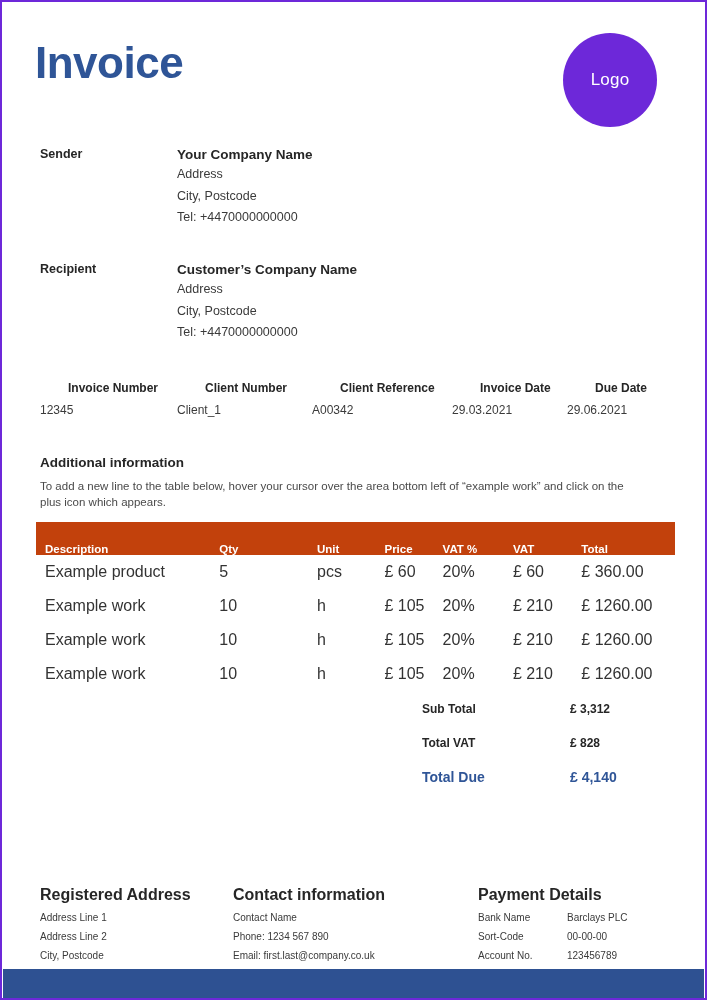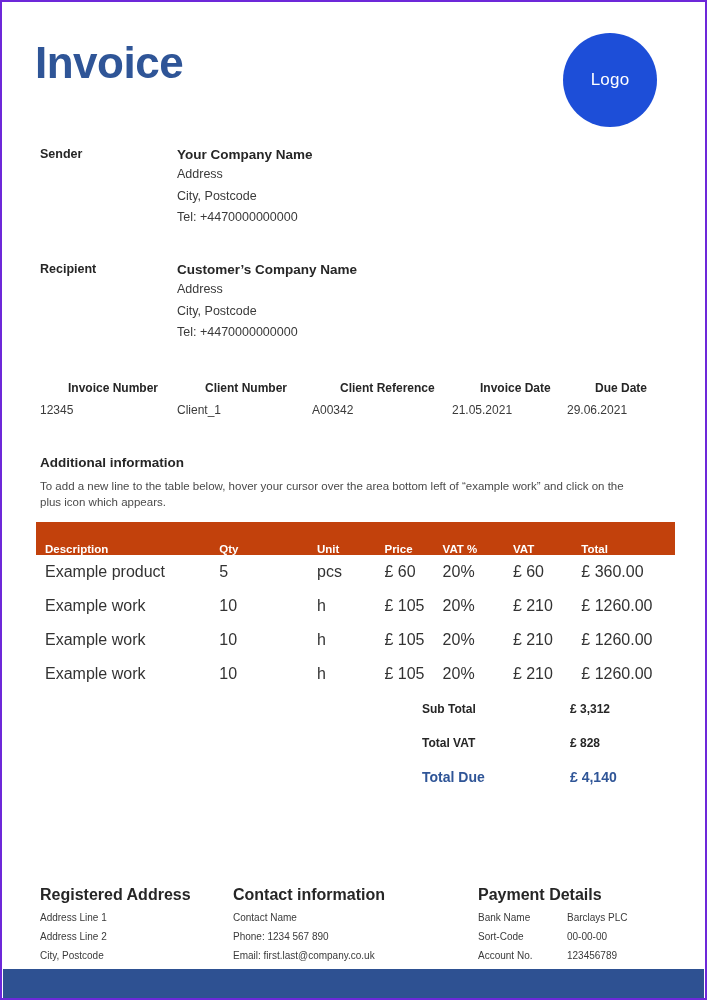--- a/index.html
+++ b/index.html
@@ -32,21 +32,21 @@
     letter-spacing: -0.5px;
     line-height: 1;
   }
   .logo-circle {
     position: absolute;
     left: 561px;
     top: 31px;
     width: 94px;
     height: 94px;
     border-radius: 50%;
-    background: #1d4ed8;
+    background: #6d28d9;
     display: flex;
     align-items: center;
     justify-content: center;
   }
   .logo-circle-text {
     color: #ffffff;
     font-size: 17px;
     letter-spacing: 0.2px;
   }
 
@@ -271,21 +271,21 @@
     <div class="meta-cell" style="left:137px;">
       <div class="meta-label">Client Number</div>
       <div class="meta-value">Client_1</div>
     </div>
     <div class="meta-cell" style="left:272px;">
       <div class="meta-label">Client Reference</div>
       <div class="meta-value">A00342</div>
     </div>
     <div class="meta-cell" style="left:412px;">
       <div class="meta-label">Invoice Date</div>
-      <div class="meta-value">21.05.2021</div>
+      <div class="meta-value">29.03.2021</div>
     </div>
     <div class="meta-cell" style="left:527px;">
       <div class="meta-label">Due Date</div>
       <div class="meta-value">29.06.2021</div>
     </div>
   </div>
 
   <div class="addl">
     <div class="addl-title">Additional information</div>
     <div class="addl-text">To add a new line to the table below, hover your cursor over the area bottom left of “example work” and click on the plus icon which appears.</div>

